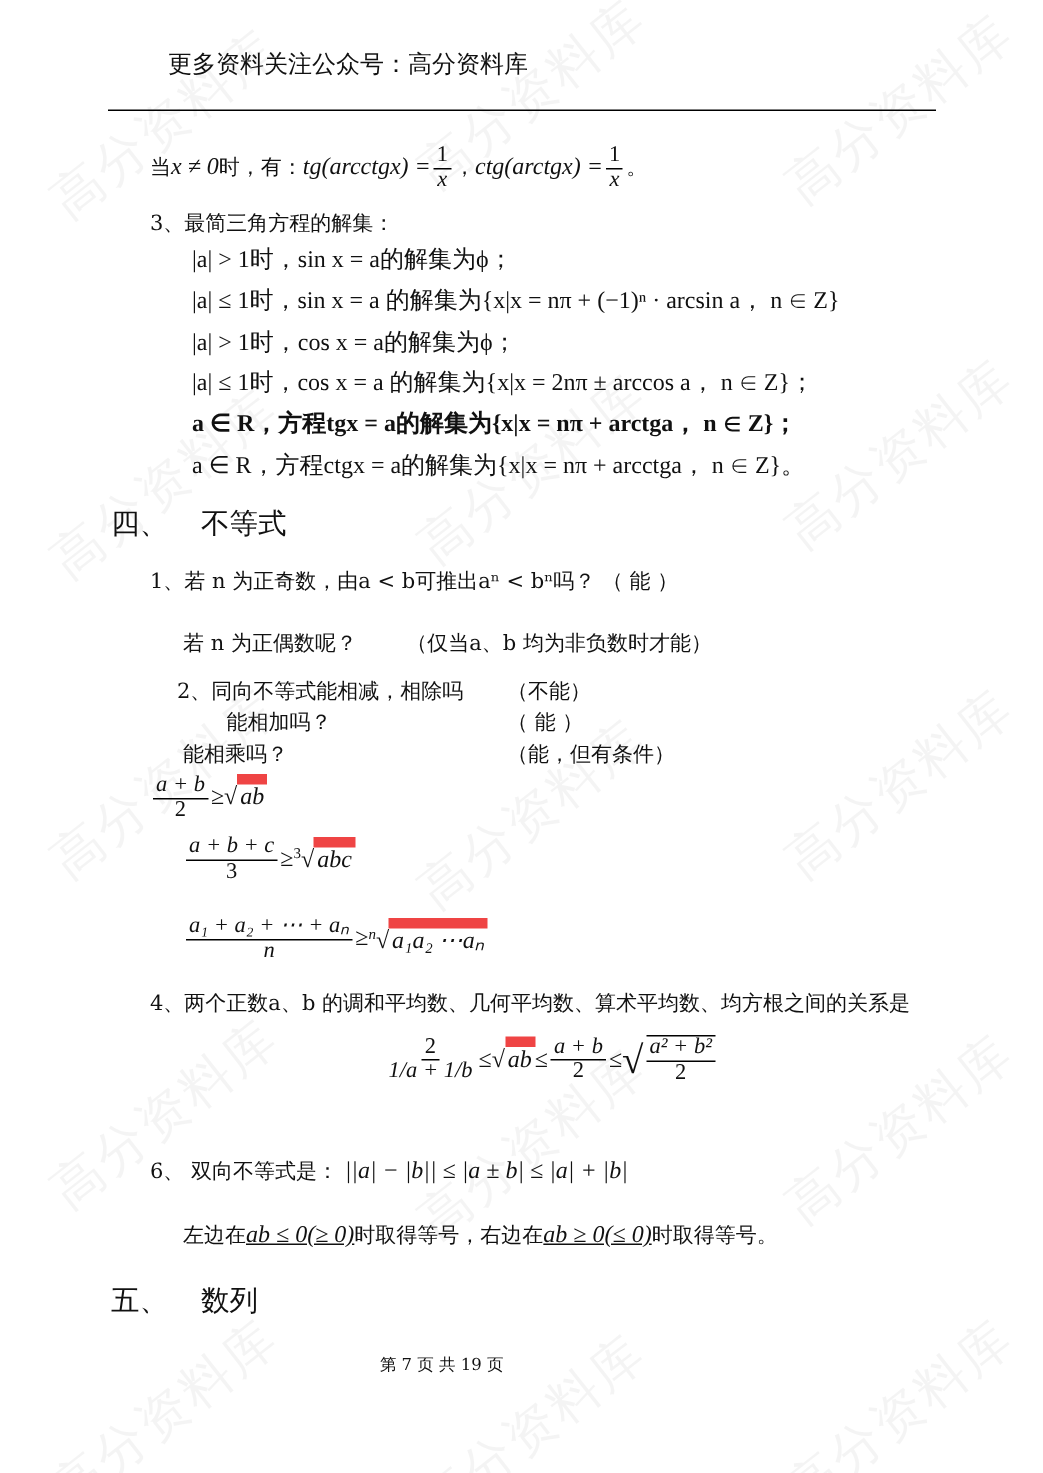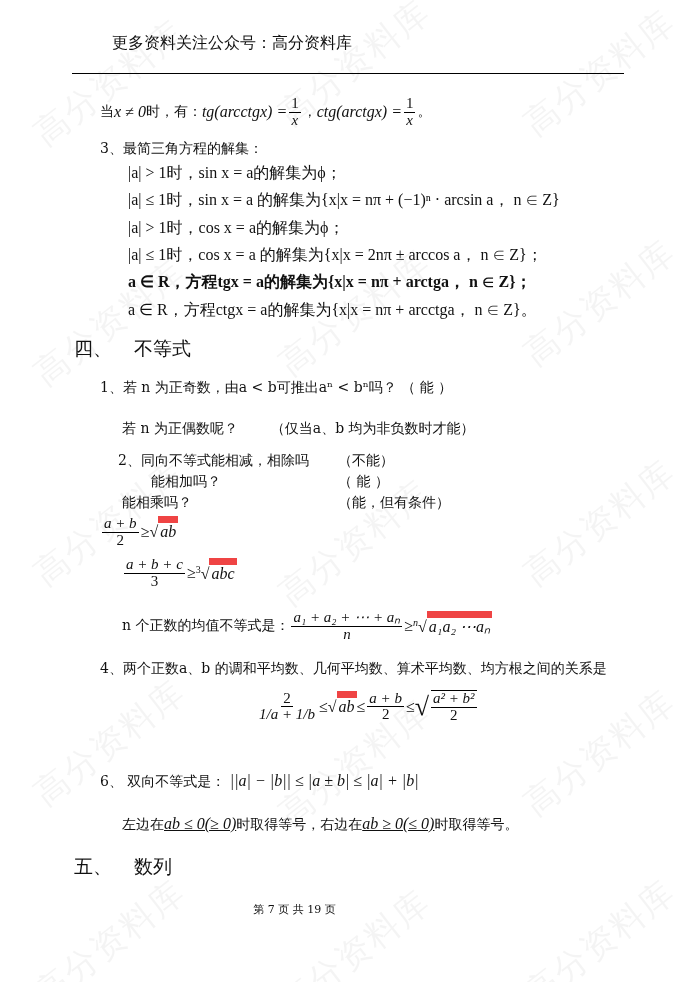--- a/index.html
+++ b/index.html
@@ -103,21 +103,20 @@
 <div class="line" style="left:122px;top:557px;display:flex;align-items:center;">
   <span class="frac">
       <span class="num i">a + b + c</span>
       <span class="den">3</span>
     </span>
   <span class="m">≥</span>
   <span class="sqrt"><sup>3</sup>√<span class="rad">abc</span></span>
 </div>
 
 <div class="line" style="left:122px;top:610px;display:flex;align-items:center;">
-  <span>n 个正数的均值不等式是：</span>
   <span class="frac">
       <span class="num i">a₁ + a₂ + ⋯ + aₙ</span>
       <span class="den i">n</span>
     </span>
   <span class="m">≥</span>
   <span class="sqrt"><sup class="i">n</sup>√<span class="rad">a₁a₂ ⋯aₙ</span></span>
 </div>
 
 <div class="line" style="left:100px;top:660px;">4、两个正数a、b 的调和平均数、几何平均数、算术平均数、均方根之间的关系是</div>
 

